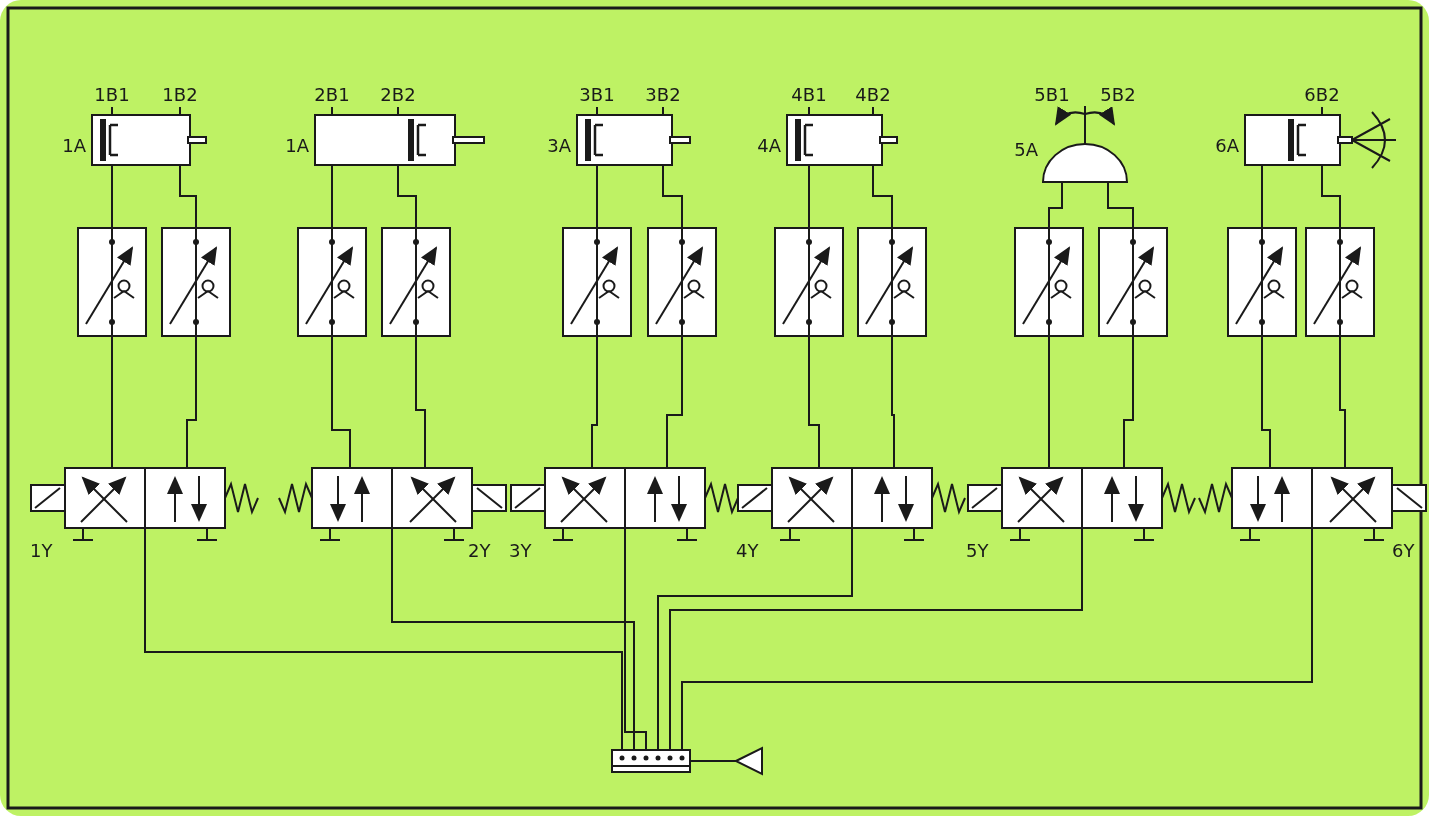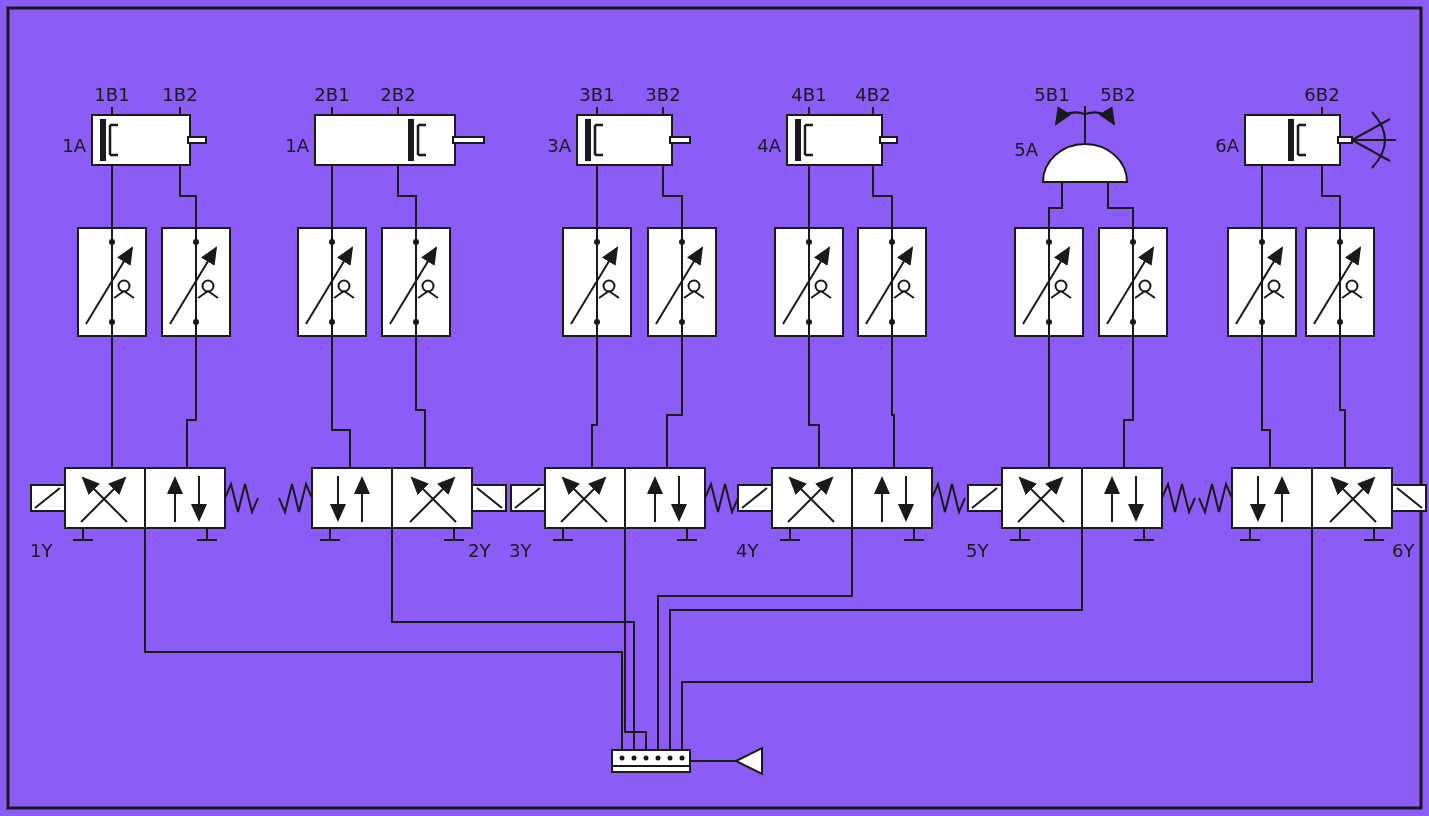--- a/index.html
+++ b/index.html
@@ -1,19 +1,20 @@
 <!DOCTYPE html>
 <html><head>
 <meta charset="utf-8">
 <style>
   html, body { margin: 0; padding: 0; background: #ffffff; }
   .page {
     width: 1429px; height: 816px; position: relative;
-    background: #8b5cf6;
+    background: #bef264;
     font-family: "DejaVu Sans", "Liberation Sans", sans-serif;
+    border-radius: 21px;
   }
   svg { display: block; }
   .lbl {
     font-family: "DejaVu Sans", "Liberation Sans", sans-serif;
     font-size: 18px; fill: #1a1a1a; stroke: none;
   }
 </style>
 </head>
 <body>
 

